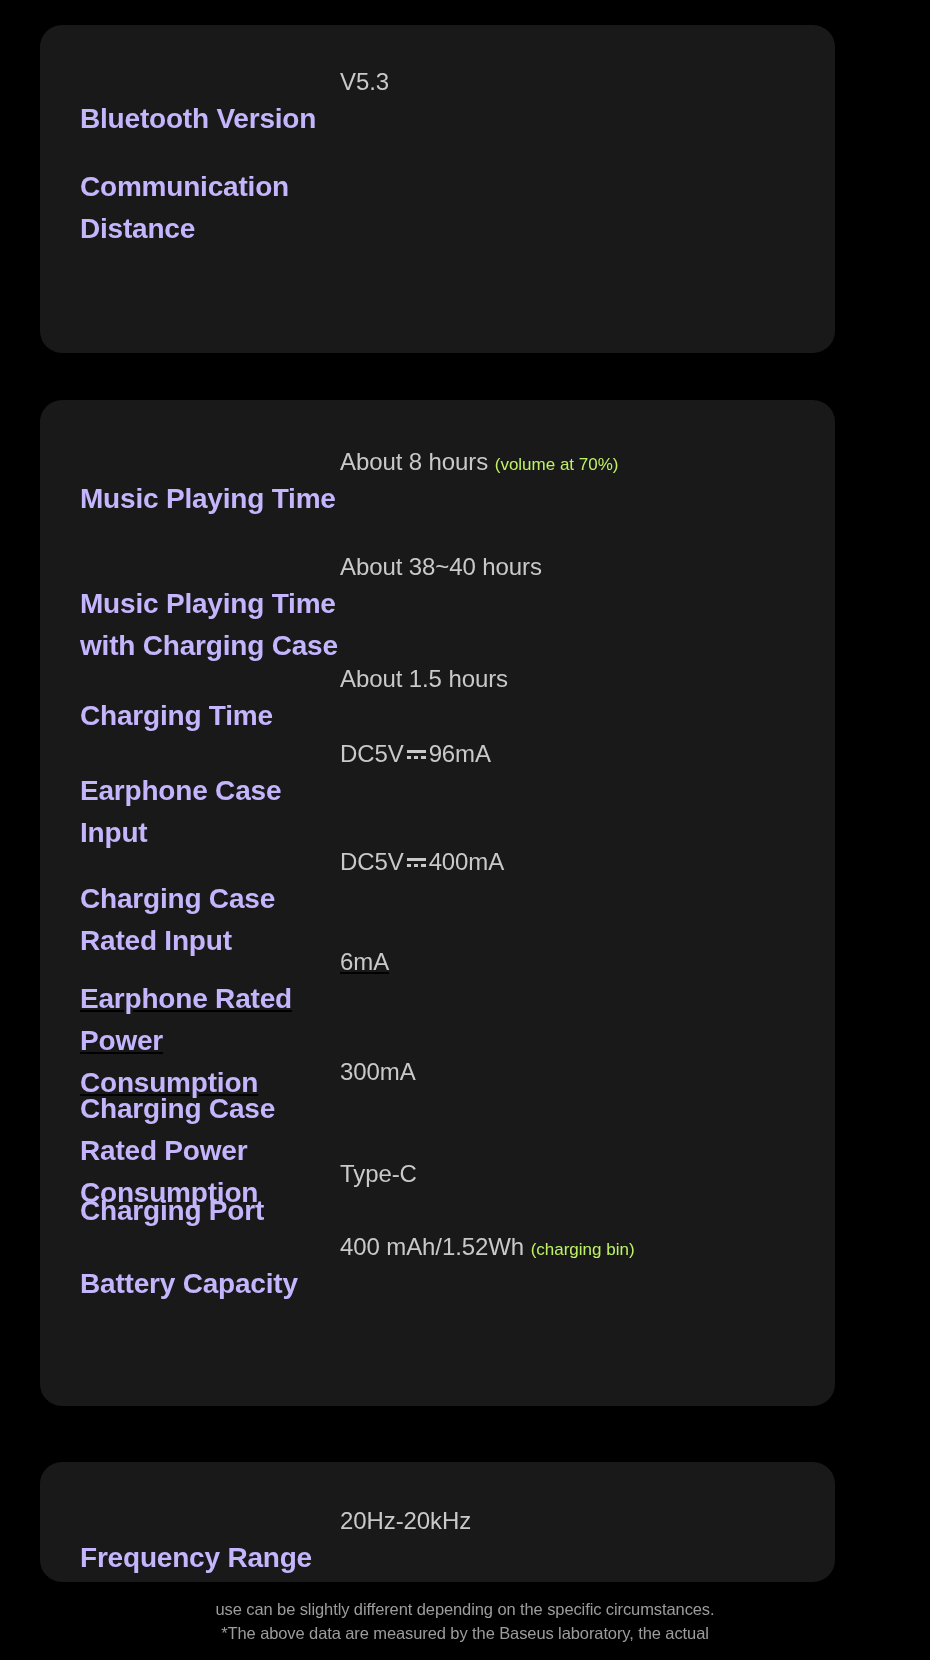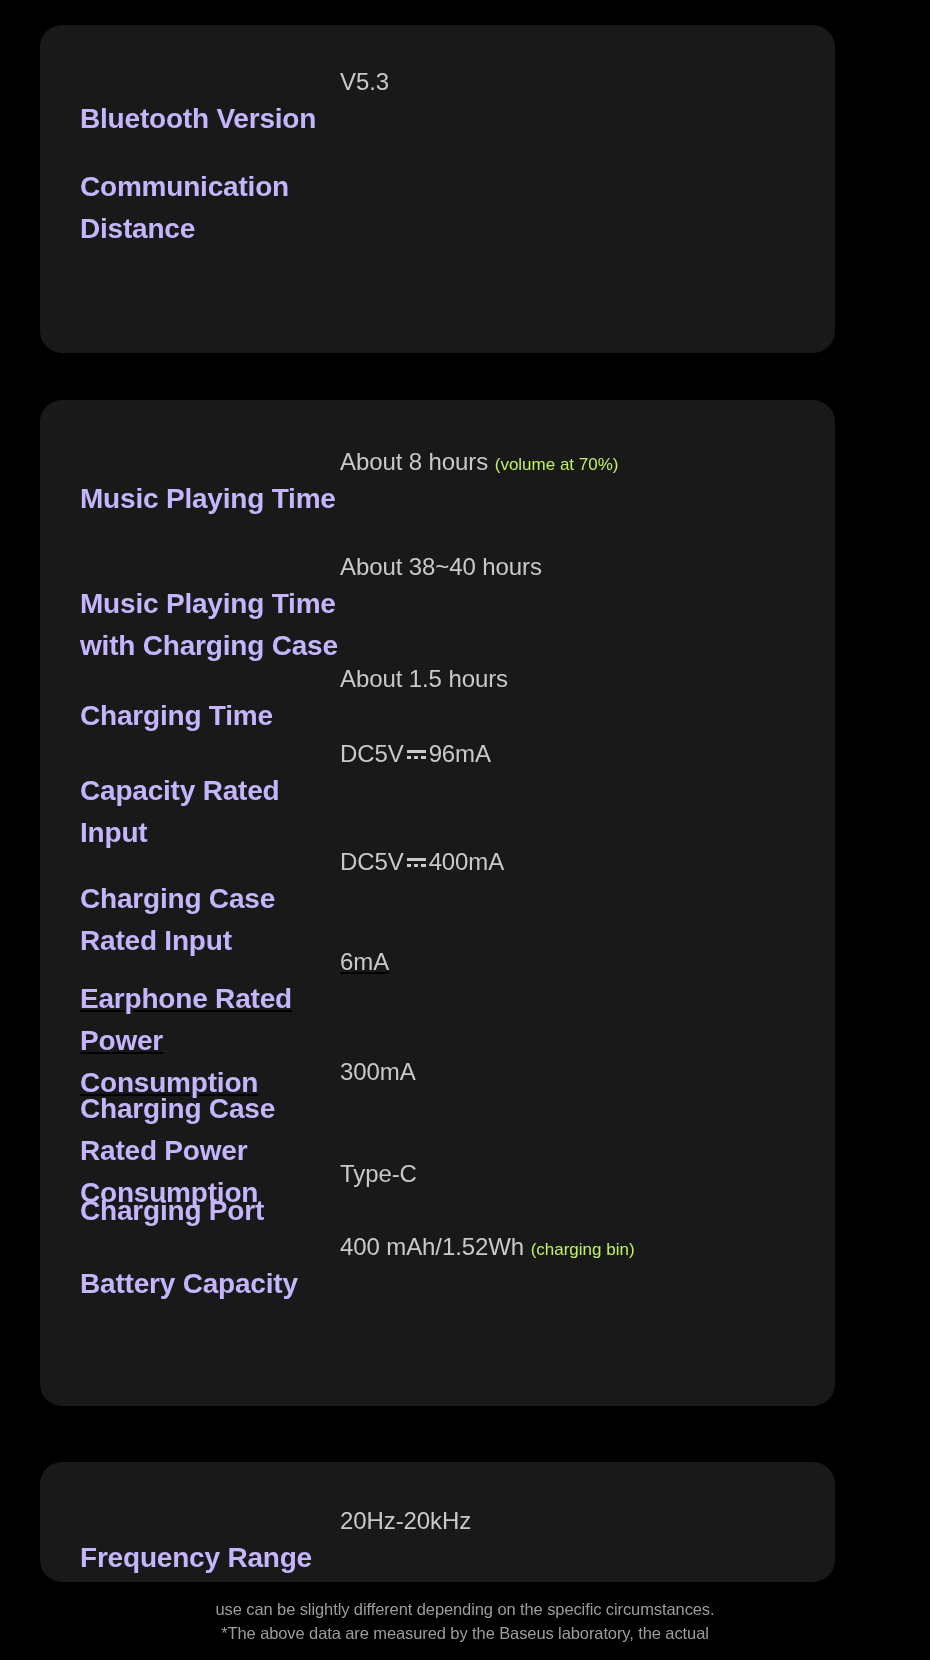--- a/index.html
+++ b/index.html
@@ -146,21 +146,21 @@
       <div class="spec-label">Music Playing Time with Charging Case</div>
       <div class="spec-value">About 38~40 hours</div>
     </div>
 
     <div class="spec-row" style="top: 262px; justify-content: center;">
       <div class="spec-label">Charging Time</div>
       <div class="spec-value">About 1.5 hours</div>
     </div>
 
     <div class="spec-row" style="top: 337px;">
-      <div class="spec-label">Capacity Rated Input</div>
+      <div class="spec-label">Earphone Case Input</div>
       <div class="spec-value"><span>DC5V</span><span class="dc-mark"><span class="bar"></span><span class="dashes">
               <i></i>
               <i></i>
               <i></i>
             </span></span><span>96mA</span></div>
     </div>
 
     <div class="spec-row" style="top: 445px;">
       <div class="spec-label">Charging Case Rated Input</div>
       <div class="spec-value"><span>DC5V</span><span class="dc-mark"><span class="bar"></span><span class="dashes">

